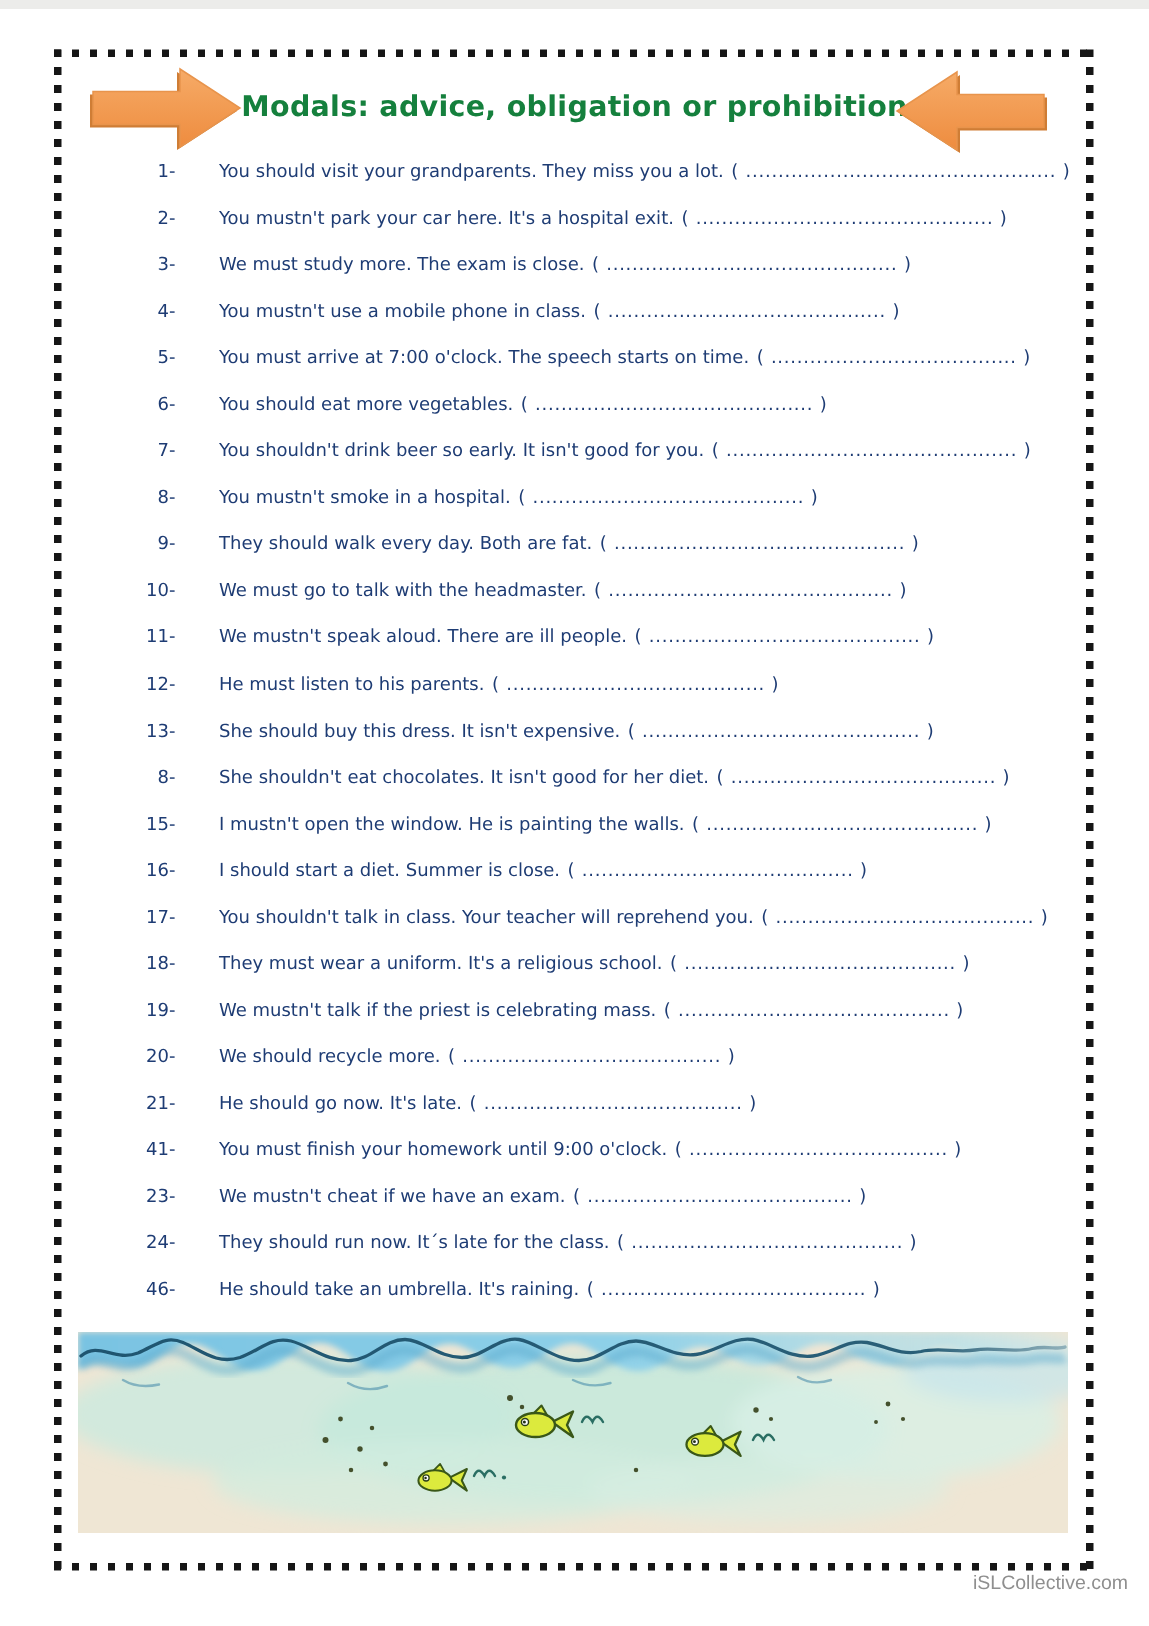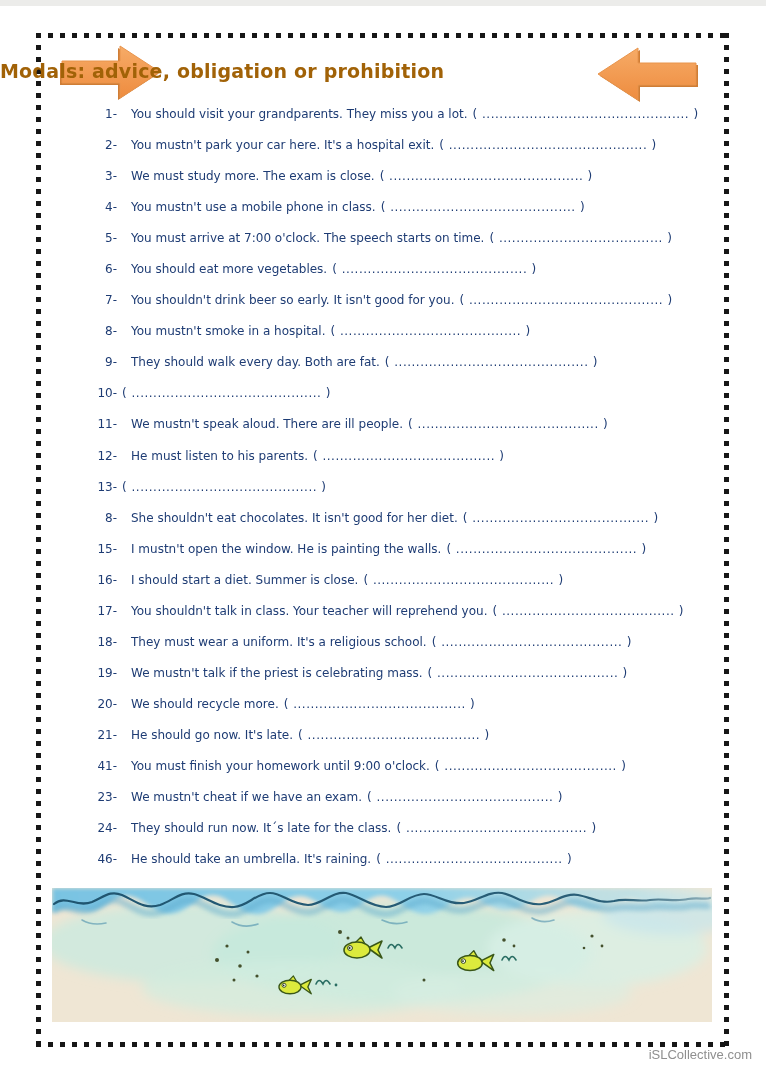--- a/index.html
+++ b/index.html
@@ -15,34 +15,34 @@
   .frame .t { left:0; top:0; width:100%; height:5px;
     background:repeating-linear-gradient(to right,#161616 0 5px,transparent 5px 12px); }
   .frame .b { left:0; bottom:0; width:100%; height:5px;
     background:repeating-linear-gradient(to right,#161616 0 5px,transparent 5px 12px); }
   .frame .l { left:0; top:0; width:5px; height:100%;
     background:repeating-linear-gradient(to bottom,#161616 0 5px,transparent 5px 12px); }
   .frame .r { right:0; top:0; width:5px; height:100%;
     background:repeating-linear-gradient(to bottom,#161616 0 5px,transparent 5px 12px); }
 
   .title {
-    position:absolute; left:0; right:0; top:60px; margin:0; 
-    font-size:19px; font-weight:bold; color:#a16207; letter-spacing:0.2px;
+    position:absolute; left:0; right:0; top:60px; margin:0; text-align:center;
+    font-size:19px; font-weight:bold; color:#15803d; letter-spacing:0.2px;
   }
   .arrow { position:absolute; width:104px; height:60px; }
   .arrow.left  { left:60px;  top:42px; }
   .arrow.right { left:594px; top:44px; }
 
   .items { list-style:none; margin:0; padding:0; position:absolute; left:86px; top:107px; width:646px; }
   .items li {
     display:flex; align-items:flex-start; height:31.05px;
     white-space:nowrap; font-size:12px; color:#1e3c74;
   }
   .num { flex:0 0 31px; width:31px; text-align:right; }
-  .sentence { margin-left:14px;text-align:center; }
+  .sentence { margin-left:29px;text-align:center; }
   .blank { margin-left:5px; letter-spacing:0.5px; color:#1e3c74; }
 
   .sea { position:absolute; left:52px; top:888px; width:660px; height:134px; }
 
   .watermark {
     position:absolute; top:1047px; right:14px;
     font-family:"Liberation Sans", sans-serif; font-size:13px; color:#8f8f8f;margin-left:36px;
   }
 </style>
 </head>
@@ -125,34 +125,36 @@
       <span class="sentence">You mustn't smoke in a hospital.</span>
       <span class="blank">( .......................................... )</span>
     </li>
       <li>
       <span class="num">9-</span>
       <span class="sentence">They should walk every day. Both are fat.</span>
       <span class="blank">( ............................................. )</span>
     </li>
       <li>
       <span class="num">10-</span>
+      <span class="sentence">We must go to talk with the headmaster.</span>
       <span class="blank">( ............................................ )</span>
     </li>
       <li>
       <span class="num">11-</span>
       <span class="sentence">We mustn't speak aloud. There are ill people.</span>
       <span class="blank">( .......................................... )</span>
     </li>
       <li>
       <span class="num">12-</span>
       <span class="sentence">He must listen to his parents.</span>
       <span class="blank">( ........................................ )</span>
     </li>
       <li>
       <span class="num">13-</span>
+      <span class="sentence">She should buy this dress. It isn't expensive.</span>
       <span class="blank">( ........................................... )</span>
     </li>
       <li>
       <span class="num">8-</span>
       <span class="sentence">She shouldn't eat chocolates. It isn't good for her diet.</span>
       <span class="blank">( ......................................... )</span>
     </li>
       <li>
       <span class="num">15-</span>
       <span class="sentence">I mustn't open the window. He is painting the walls.</span>

